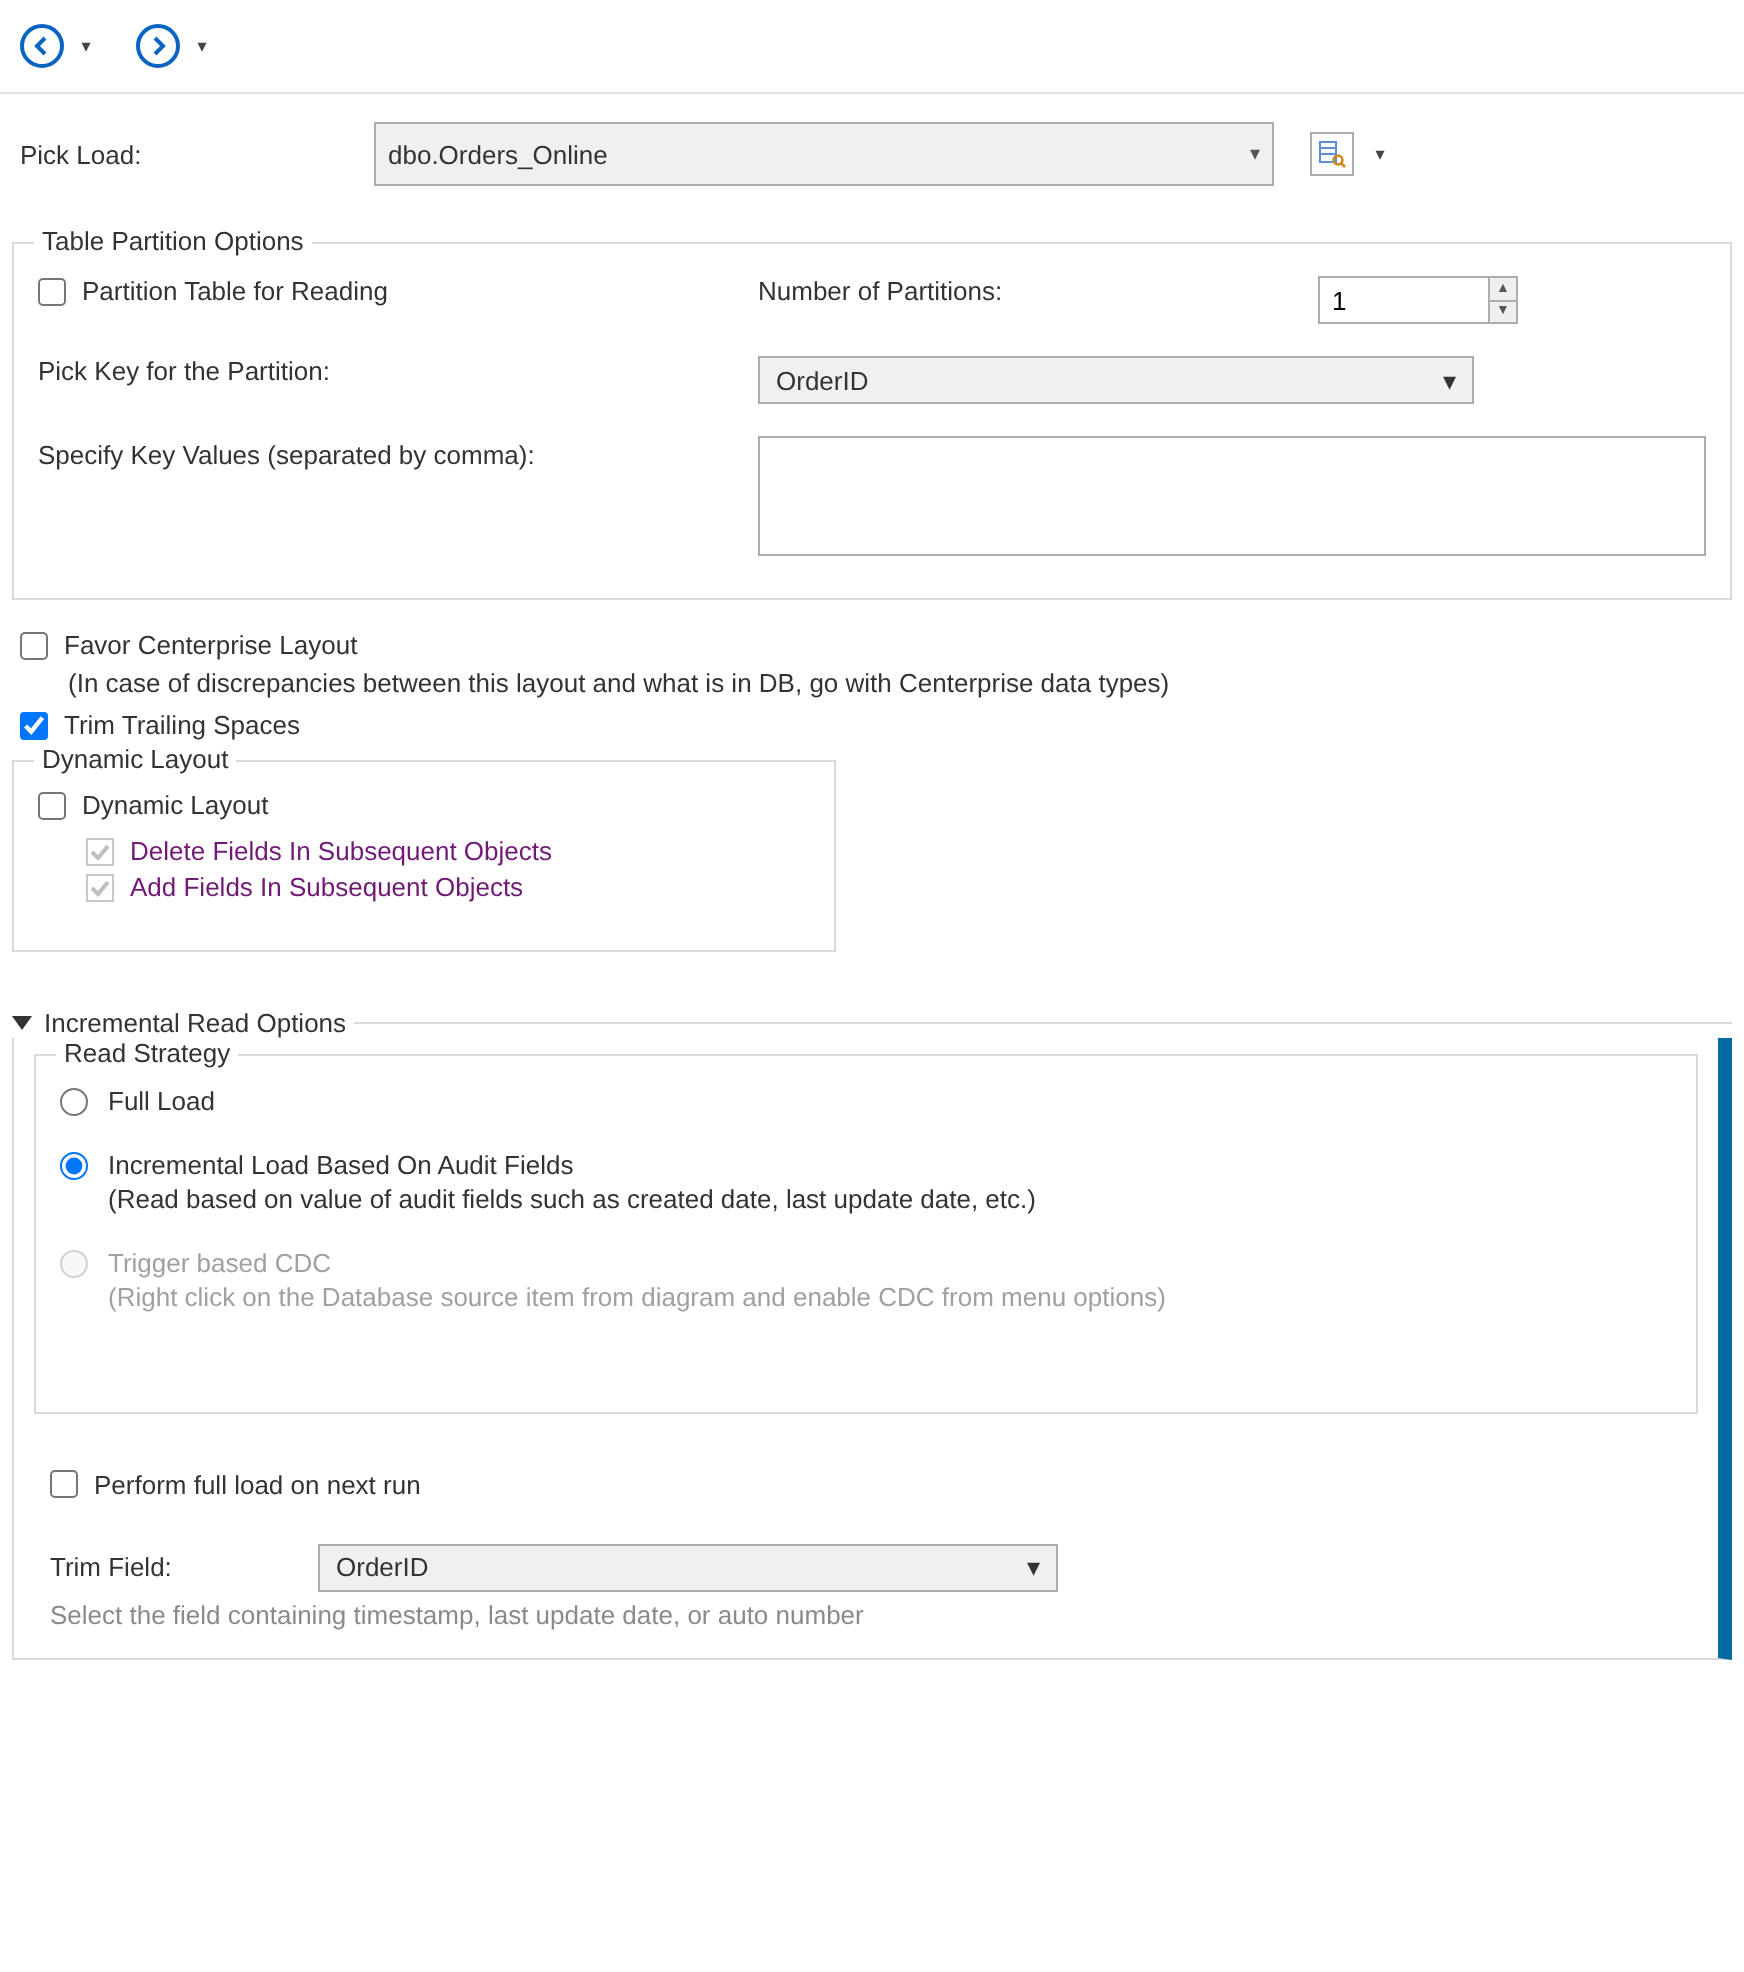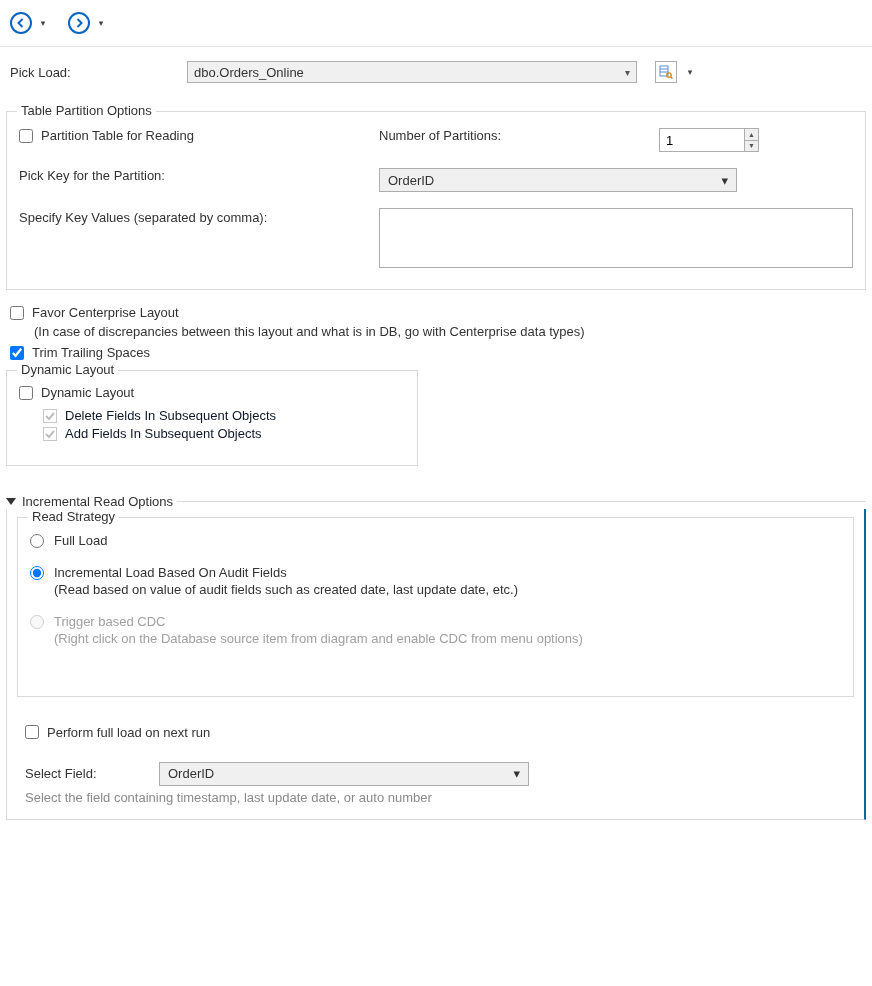--- a/index.html
+++ b/index.html
@@ -7,47 +7,47 @@
   .titlebar{display:flex;align-items:center;gap:6px;padding:2px 6px;color:#888;}
   .titlebar .t-icon{width:16px;height:14px;position:relative;}
   .titlebar .t-icon .bg{position:absolute;left:0;top:2px;width:10px;height:10px;background:#f0b762;border:1px solid #c78a28;box-sizing:border-box;}
   .titlebar .t-icon .fg{position:absolute;left:5px;top:0;width:9px;height:12px;background:#fff;border:1px solid #9aa1a8;box-sizing:border-box;}
   .toolbar{display:flex;align-items:center;gap:6px;padding:12px 10px;border-bottom:1px solid #e3e3e3;}
   .nav-btn{width:22px;height:22px;border:2px solid #0a64c2;border-radius:50%;display:flex;align-items:center;justify-content:center;box-sizing:border-box;background:#fff;}
   .nav-btn svg{display:block;}
   .caret{width:10px;display:flex;align-items:center;justify-content:center;color:#444;font-size:9px;}
   .row{display:flex;align-items:center;padding:10px;gap:12px;}
   .lbl-col{width:165px;}
-  .select{flex:0 0 450px;display:flex;align-items:center;justify-content:space-between;background:#f0f0f0;border:1px solid #adadad;height:22px;padding:0 6px;box-sizing:border-box;}
+  .select{flex:0 0 450px;display:flex;align-items:center;justify-content:space-between;background:#f0f0f0;border:1px solid #adadad;height:32px;padding:0 6px;box-sizing:border-box;}
   .select .chev{font-size:10px;color:#555;}
   .after-select{display:flex;align-items:center;gap:6px;margin-left:6px;}
   .btn-ico{width:20px;height:20px;background:#fff;border:1px solid #adadad;display:flex;align-items:center;justify-content:center;font-size:12px;position:relative;}
   .fieldset{border:1px solid #d9d9d9;margin:8px 6px 0 6px;padding:16px 12px 18px 12px;position:relative;}
   .fieldset>.legend{position:absolute;top:-9px;left:10px;background:#fff;padding:0 4px;font-size:13px;color:#333;}
   .fs-grid{display:grid;grid-template-columns:360px 280px 120px;row-gap:16px;align-items:start;}
   .chk{display:flex;align-items:center;gap:8px;}
   .chk input{margin:0;width:14px;height:14px;}
   .num-spin{display:flex;align-items:center;border:1px solid #adadad;height:22px;width:98px;background:#fff;}
   .num-spin input{border:none;width:72px;padding:0 6px;font-family:inherit;font-size:13px;outline:none;}
   .num-spin .spin{width:18px;height:100%;border-left:1px solid #adadad;display:flex;flex-direction:column;}
   .num-spin .spin div{flex:1;display:flex;align-items:center;justify-content:center;font-size:7px;color:#555;background:#efefef;}
   .num-spin .spin div+div{border-top:1px solid #adadad;}
   .wide-select{width:358px;height:24px;background:#f0f0f0;border:1px solid #adadad;display:flex;align-items:center;justify-content:space-between;padding:0 8px;box-sizing:border-box;}
   .textarea{width:474px;height:60px;border:1px solid #adadad;background:#fff;padding:4px;box-sizing:border-box;resize:none;font-family:inherit;font-size:13px;}
   .block{padding:6px 10px;}
   .hint{color:#333;padding-left:24px;font-size:13px;margin-top:4px;}
   .dyn-fs{border:1px solid #d9d9d9;margin:4px 6px 0 6px;padding:14px 12px 24px 12px;position:relative;width:412px;box-sizing:border-box;}
   .dyn-fs>.legend{position:absolute;top:-9px;left:10px;background:#fff;padding:0 4px;}
   .dyn-sub{margin-left:24px;margin-top:8px;display:flex;flex-direction:column;gap:3px;}
-  .dyn-sub .chk span{color:#0f172a;}
+  .dyn-sub .chk span{color:#701a75;}
   .dyn-sub svg.tick{width:14px;height:14px;}
   .section-hdr{display:flex;align-items:center;gap:4px;margin:28px 6px 0 6px;}
   .section-hdr .tri{width:0;height:0;border-left:5px solid transparent;border-right:5px solid transparent;border-top:7px solid #333;margin-right:2px;}
   .section-hdr .line{flex:1;height:1px;background:#d9d9d9;}
-  .incr-box{border-left:1px solid #d9d9d9;border-right:2px solid #0369a1;border-bottom:1px solid #d9d9d9;margin:0 6px;padding:6px 4px 14px 4px;}
+  .incr-box{border-left:1px solid #d9d9d9;border-right:7px solid #0369a1;border-bottom:1px solid #d9d9d9;margin:0 6px;padding:6px 4px 14px 4px;}
   .read-fs{border:1px solid #d9d9d9;margin:2px 6px 0 6px;padding:14px 12px 34px 12px;position:relative;}
   .read-fs>.legend{position:absolute;top:-9px;left:10px;background:#fff;padding:0 4px;}
   .radio-row{display:flex;align-items:flex-start;gap:10px;margin-bottom:14px;}
   .radio-row input[type=radio]{margin:2px 0 0 0;width:14px;height:14px;}
   .radio-row .rtxt{line-height:1.35;}
   .radio-row.disabled{color:#a0a0a0;}
   .audit-row{display:flex;align-items:center;gap:14px;margin:16px 0 2px 14px;}
   .audit-select{width:370px;height:24px;background:#f0f0f0;border:1px solid #adadad;display:flex;align-items:center;justify-content:space-between;padding:0 8px;box-sizing:border-box;}
   .audit-hint{color:#8a8a8a;margin:4px 0 0 14px;}
 </style>
@@ -196,21 +196,21 @@
     </div>
 
     <div class="block" style="margin-top:22px;padding-left:14px;">
       <div class="chk">
         <input type="checkbox" style="">
         <span>Perform full load on next run</span>
       </div>
     </div>
 
     <div class="audit-row">
-      <span style="width:120px;">Select Field:</span>
+      <span style="width:120px;">Trim Field:</span>
       <div class="audit-select">
         <span>OrderID</span>
         <span class="chev">▾</span>
       </div>
     </div>
     <div class="audit-hint">Select the field containing timestamp, last update date, or auto number</div>
   </div>
 
 </div>
 

